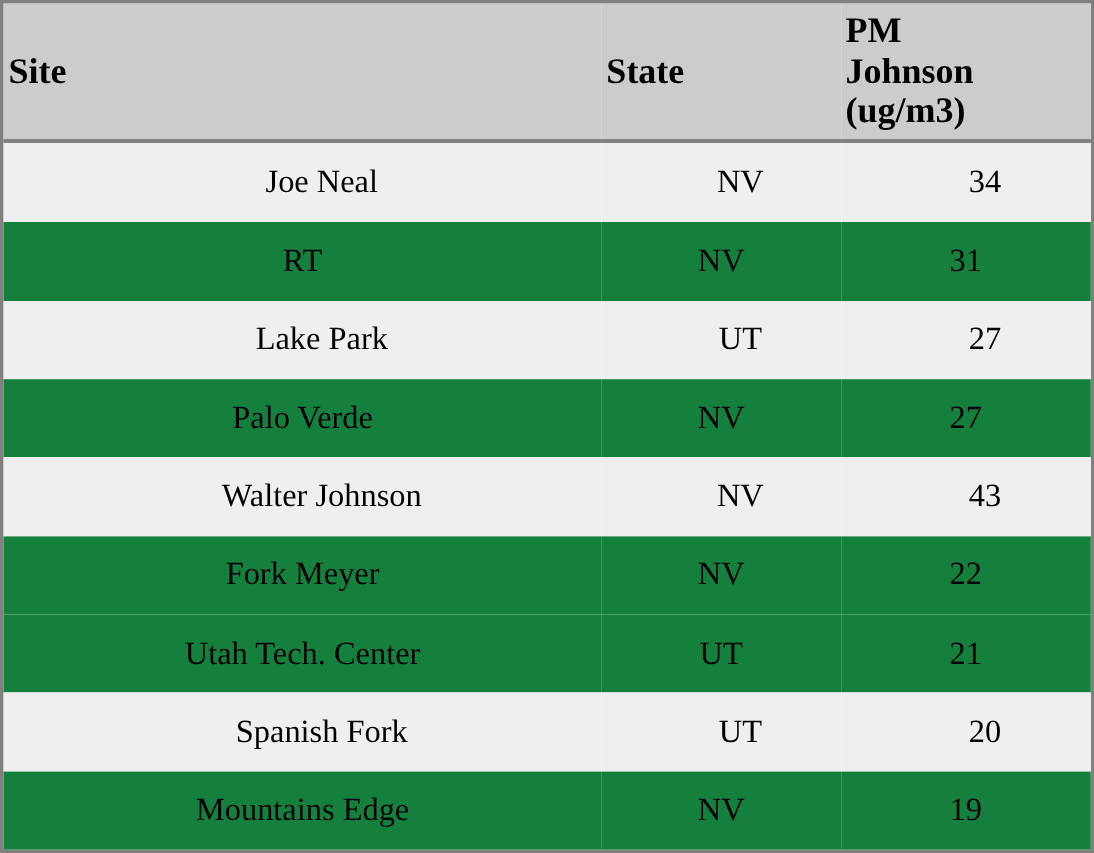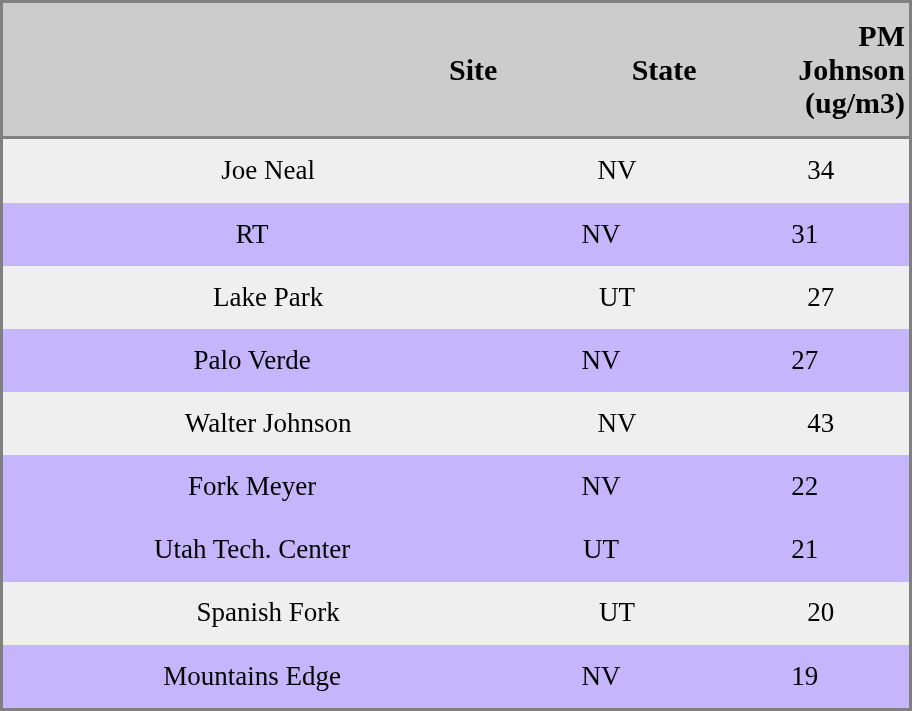--- a/index.html
+++ b/index.html
@@ -24,40 +24,40 @@
     width: 100%;
     height: 100%;
     border-collapse: collapse;
     table-layout: fixed;
   }
   thead th {
     background: #cccccc;
     color: #000000;
     font-weight: bold;
     font-size: 30px;
-    text-align: right;
+    text-align: left;
     vertical-align: middle;
-    padding: 16px 4px;
+    padding: 6px 4px;
     border-bottom: 3px solid #808080;
     line-height: 1.12;
   }
   tbody td {
     text-align: center;
     vertical-align: middle;
     font-size: 27px;
     color: #000000;
     padding: 4px 4px;
     line-height: 1.1;
   }
   tbody tr.odd-row td {
     background: #efefef;
     padding-left: 36px;
   }
   tbody tr.even-row td {
-    background: #c4b5fd;
+    background: #15803d;
     margin-left: 36px;
   }
   col.col-site { width: 55%; }
   col.col-state { width: 22%; }
   col.col-value { width: 23%; }
 </style>
 </head>
 <body>
 
 <div class="table-wrap">

